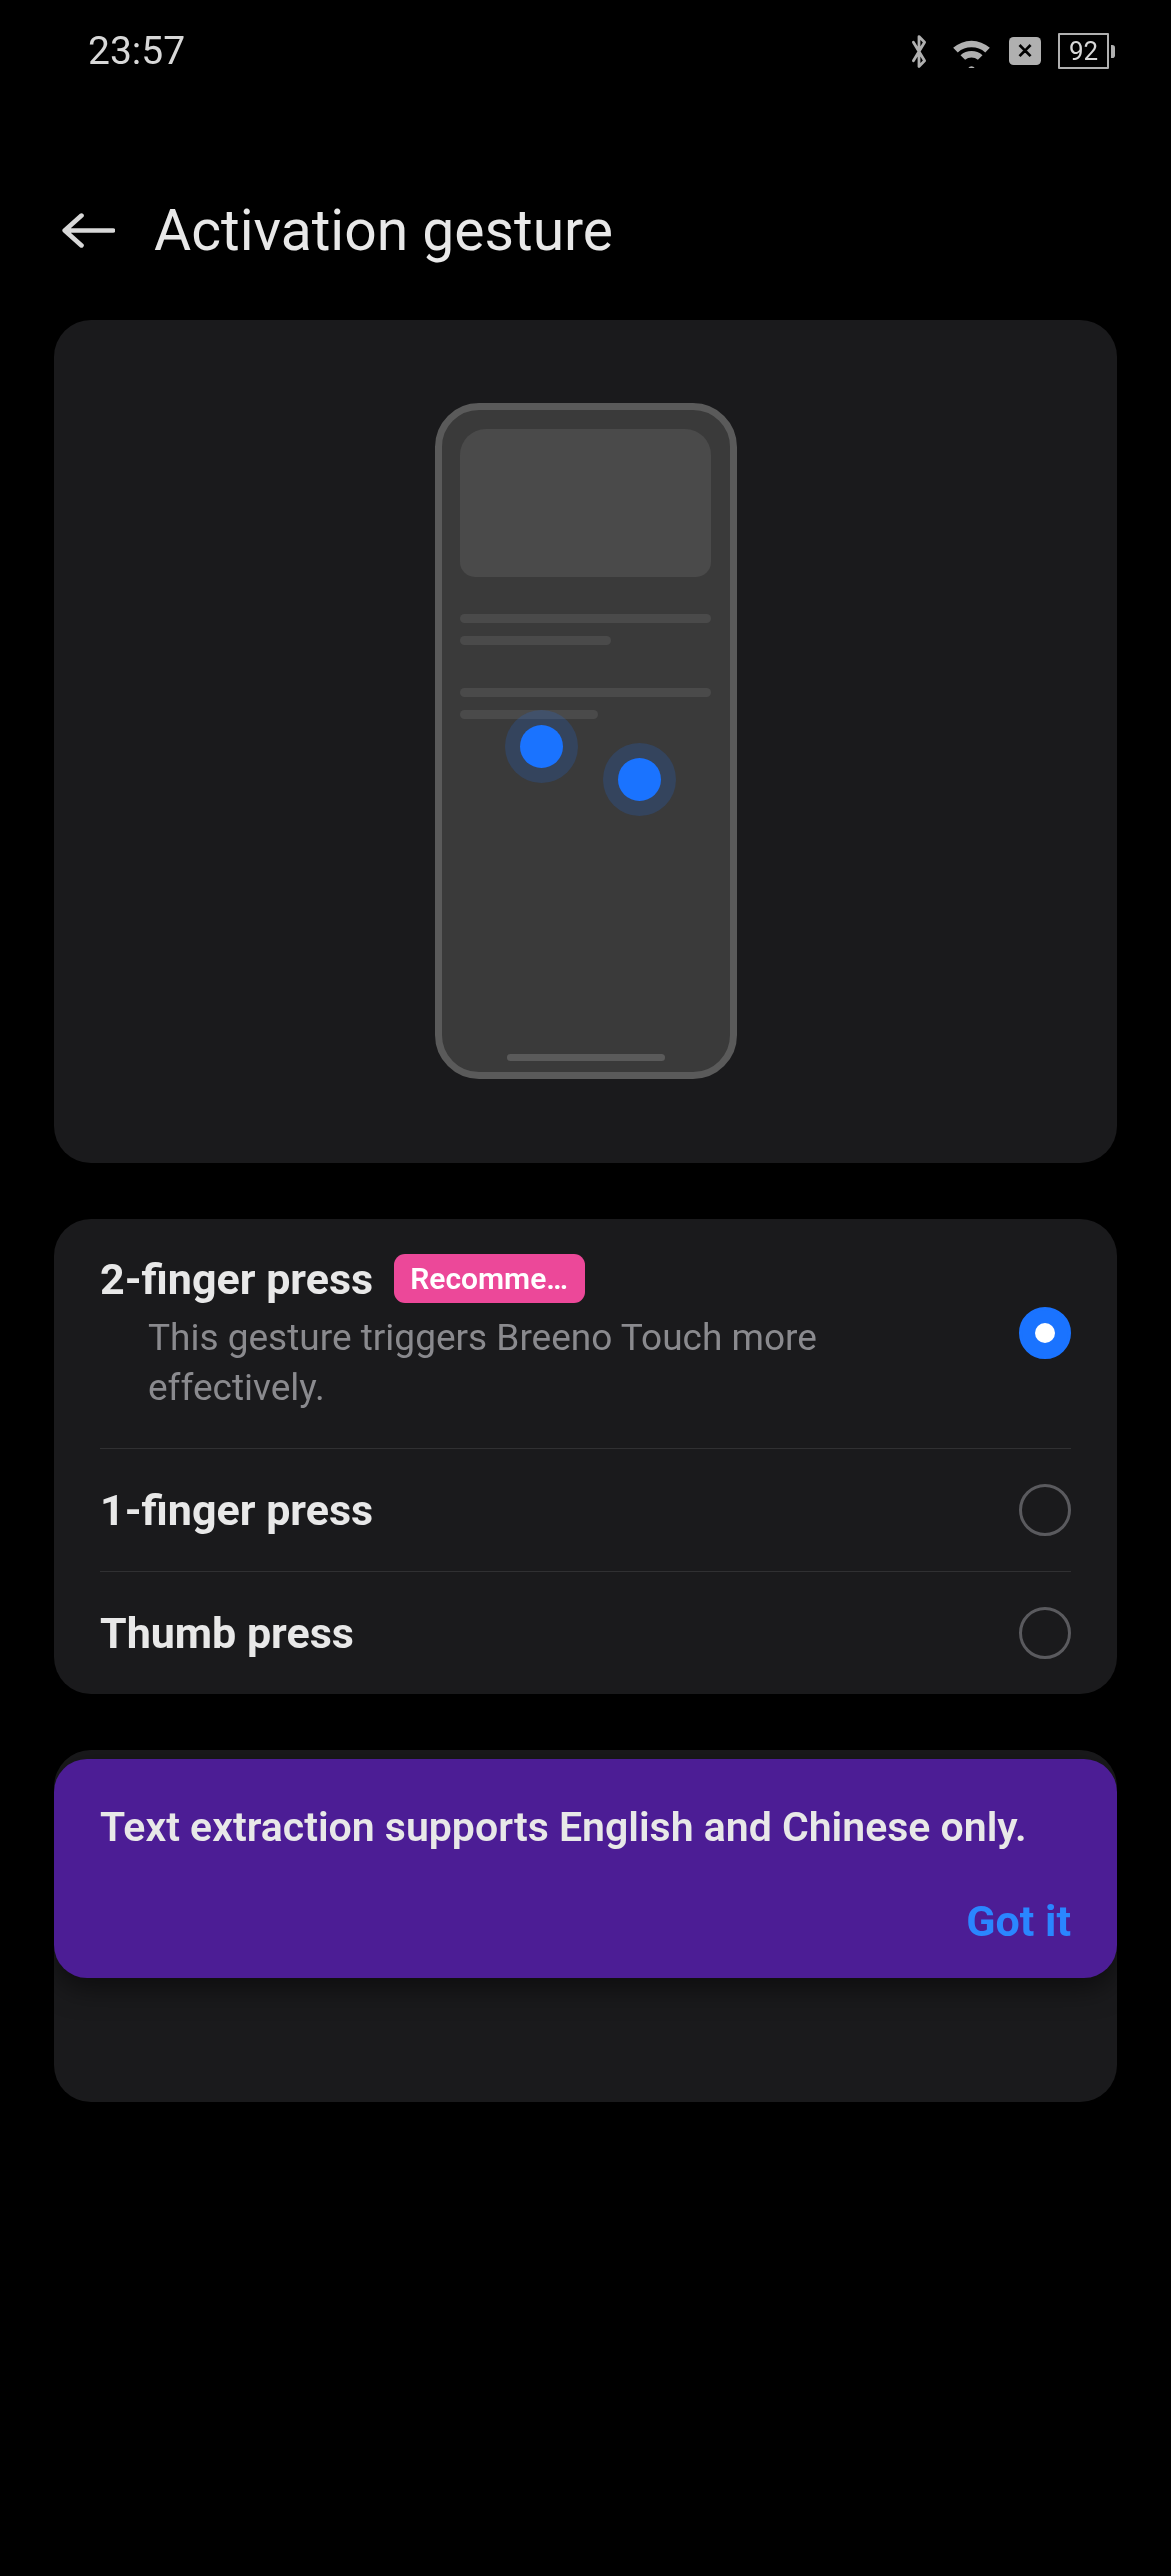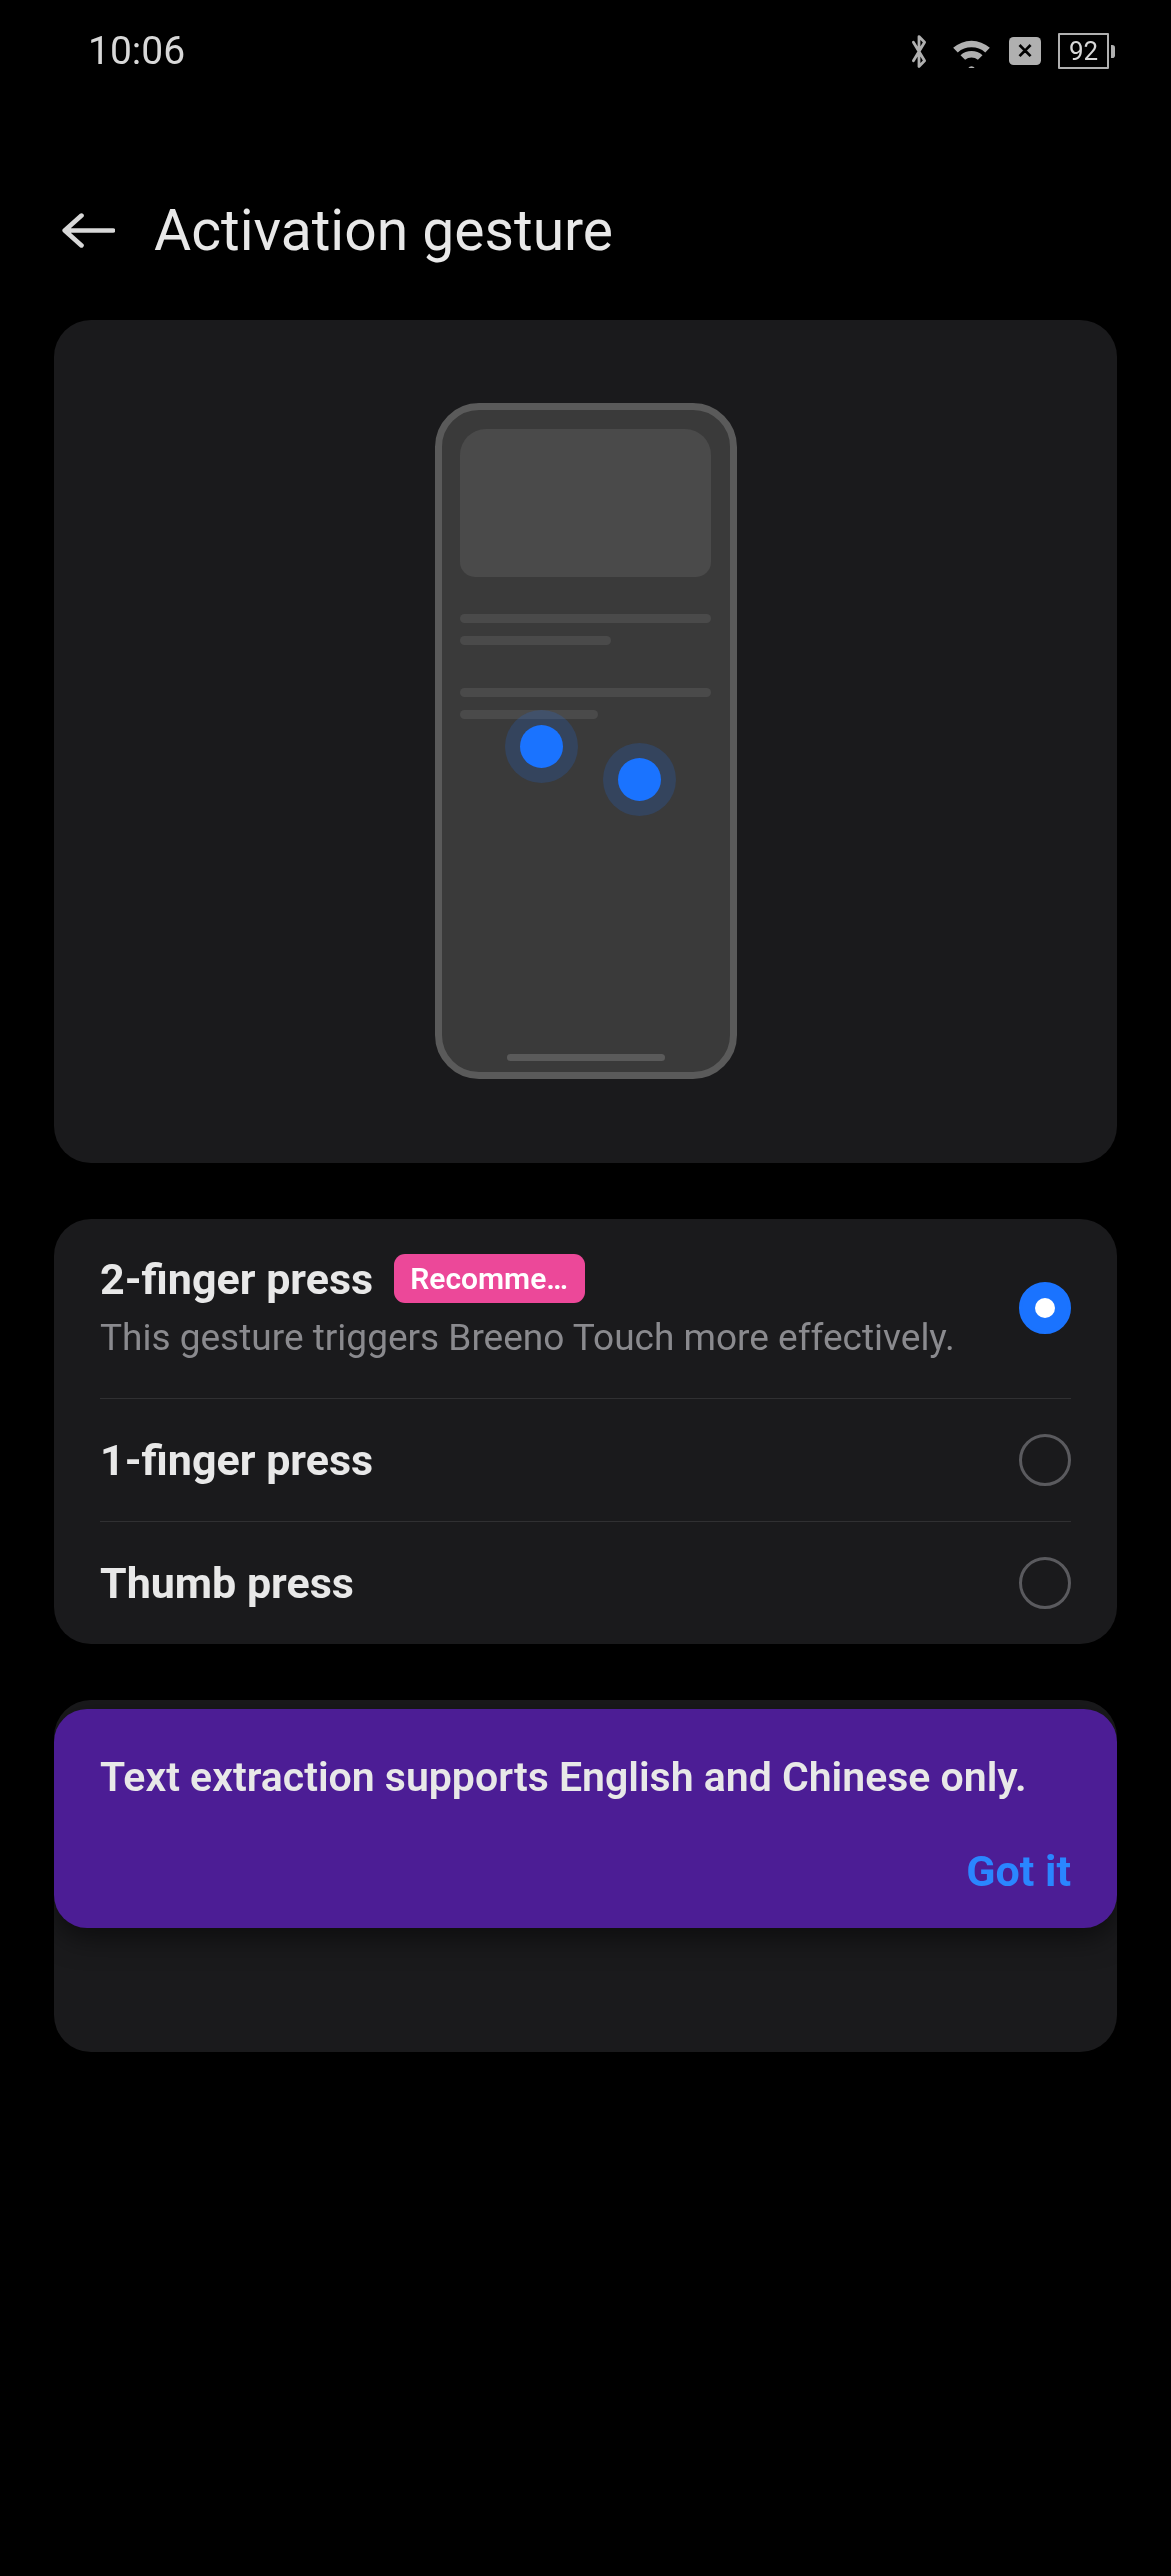--- a/index.html
+++ b/index.html
@@ -169,20 +169,21 @@
     white-space: nowrap;
     overflow: hidden;
     text-overflow: ellipsis;
   }
   .opt-sub {
     font-size: 37px;
     font-weight: 400;
     color: #8a8a8e;
     margin-top: 9.3px;
     line-height: 1.35;
+    margin-left: 48px;
   }
   .radio {
     width: 52px;
     height: 52px;
     border-radius: 50%;
     border: 3.7px solid #5a5a5e;
     flex: 0 0 auto;
     position: relative;
   }
   .radio.selected {
@@ -239,21 +240,21 @@
   .toast-action {
     font-size: 43px;
     font-weight: 700;
     color: #2a86ff;
   }
 </style>
 </head>
 <body>
 
 <div class="status-bar">
-  <span>10:06</span>
+  <span>23:57</span>
   <div class="status-right">
     <span>
       <svg width="28" height="41" viewBox="0 0 28 44" fill="none">
         <path d="M8 12 L20 32 L14 38 L14 6 L20 12 L8 32" stroke="#b0b0b0" stroke-width="3" stroke-linejoin="round" stroke-linecap="round"></path>
       </svg>
     </span>
     <span>
       <svg width="43" height="33" viewBox="0 0 46 36" fill="#b0b0b0">
         <path d="M23 34 a4 4 0 1 0 0.001 0 Z"></path>
         <path d="M11 22 a18 18 0 0 1 24 0 l-5 5 a11 11 0 0 0 -14 0 Z"></path>

